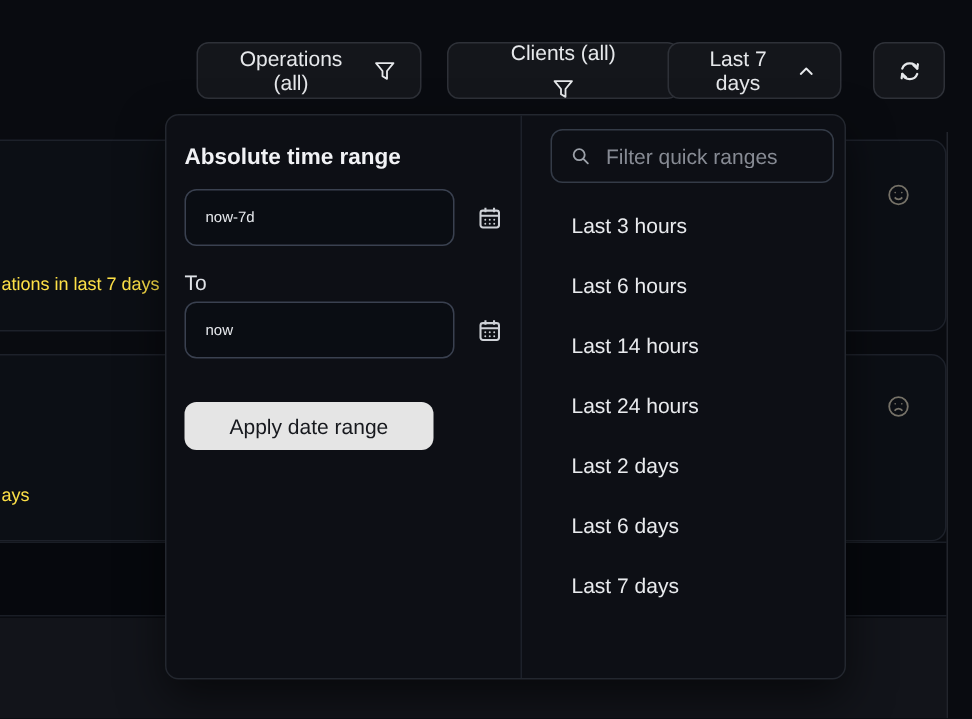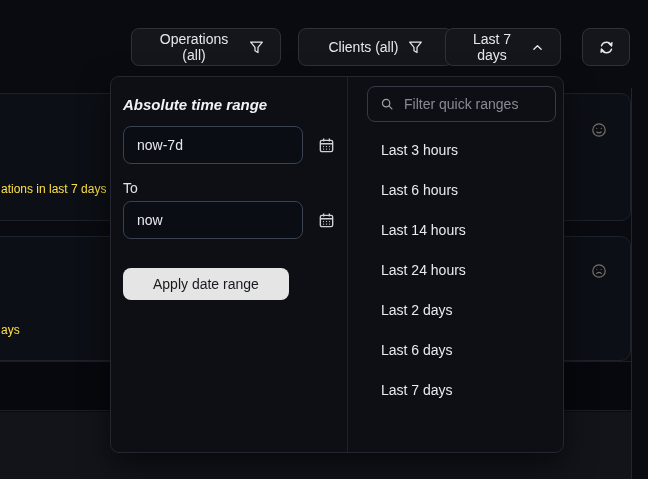--- a/index.html
+++ b/index.html
@@ -50,51 +50,51 @@
     position: absolute; top: 28px; height: 38px;
     background: #14161b;
     border: 1px solid #2e3138;
     border-radius: 8px;
     display: flex; align-items: center; justify-content: center; gap: 9px;
     color: #e6e8eb; font-size: 14px; font-family: inherit;
     cursor: pointer; padding: 16px;
   }
   .tb-btn svg { flex: 0 0 auto; }
   #btn-operations { left: 131px; width: 150px; }
-  #btn-clients    { left: 298px; width: 155px; }
+  #btn-clients    { left: 298px; width: 155px; flex-direction: column; }
   #btn-timerange  { left: 445px; width: 116px; }
   #btn-refresh    { left: 582px; width: 48px; }
 
   
   .panel {
     position: absolute; left: 110px; top: 76px; width: 454px; height: 377px;
     background: #0d0f15;
     border: 1px solid #23272f;
     border-radius: 9px;
     box-shadow: 0 12px 30px rgba(0,0,0,0.55);
     display: flex;
     z-index: 5;
   }
   .panel-left {
     width: 238px; border-right: 1px solid #1d212a;
     padding: 19px 12px 0 12px;
   }
   .panel-title {
     margin: 0 0 13px 0;
-    font-size: 15px; font-weight: 700; color: #f1f2f5; font-style: italic;
+    font-size: 15px; font-weight: 700; color: #f1f2f5;
   }
   .field-label {
     display: block; font-size: 14px; color: #dfe2e7; margin: 0 0 5px 0;
   }
   .input-row { display: flex; align-items: center; margin-bottom: 16px; }
   .time-input {
     width: 180px; height: 38px;
     background: #0a0d13;
     border: 1px solid #3a4150; border-radius: 8px;
-    color: #e7e9ed; font-size: 14px; font-family: inherit;
+    color: #e7e9ed; font-size: 10px; font-family: inherit;
     padding: 0 13px; outline: none;
   }
   .cal-btn {
     margin-left: 15px; background: none; border: none; padding: 0;
     color: #ced1d7; cursor: pointer; display: flex; align-items: center;
   }
   .apply-btn {
     margin-top: 13px; height: 32px; padding: 0 30px;
     background: #e5e5e5; color: #17191e;
     border: none; border-radius: 8px;

